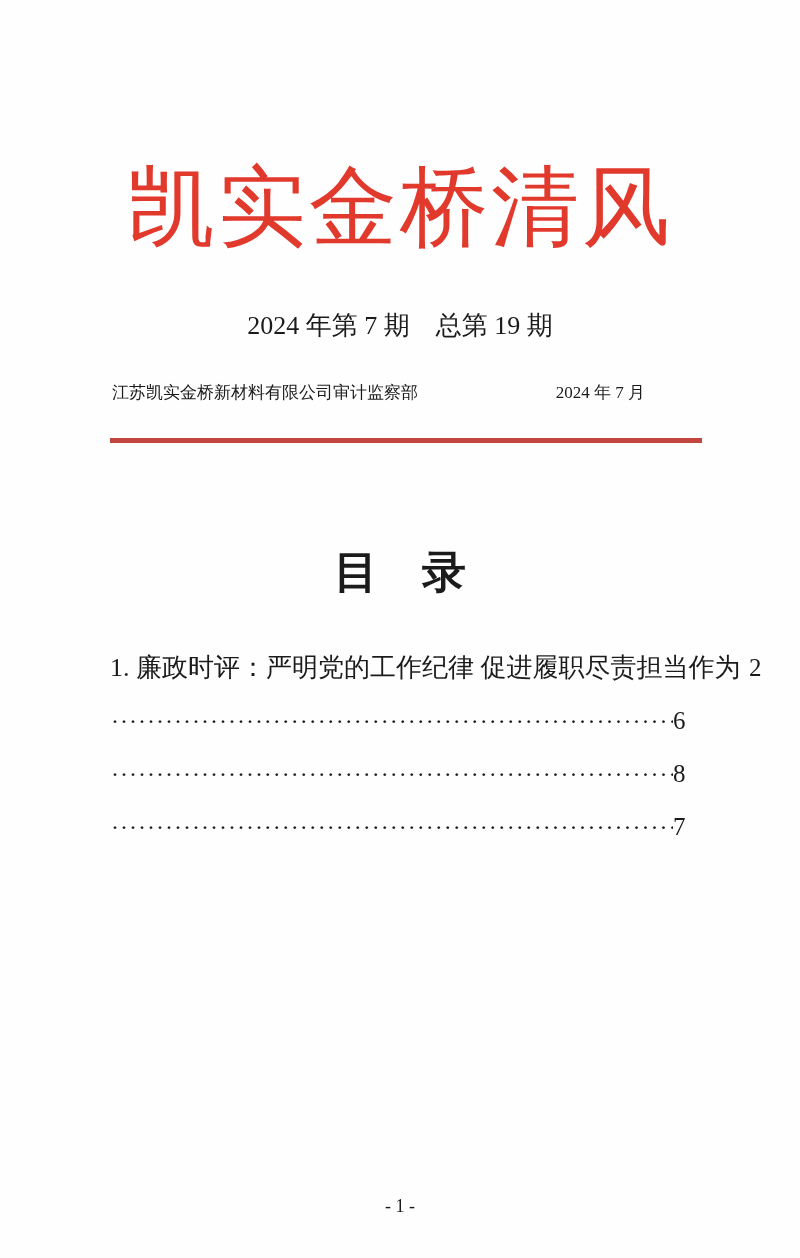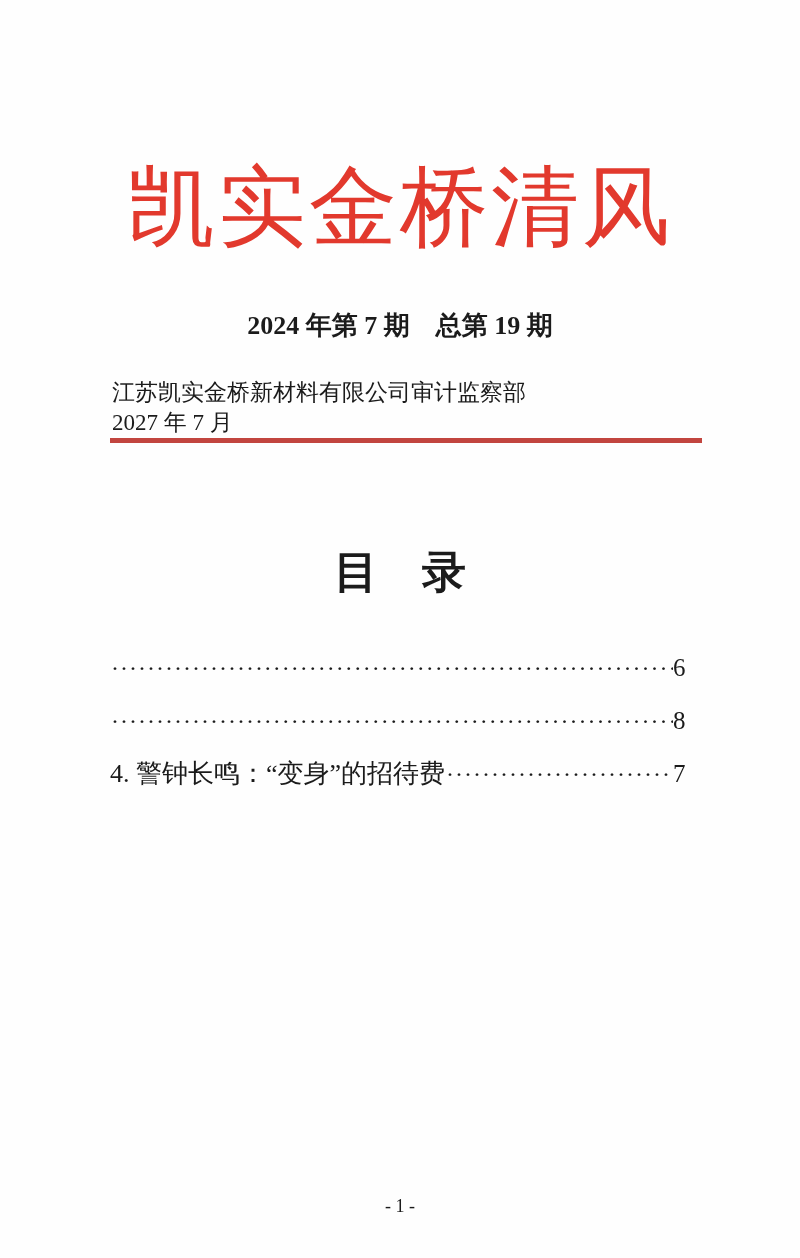--- a/index.html
+++ b/index.html
@@ -30,34 +30,33 @@
     white-space: pre;
   }
   .issue-line {
     position: absolute;
     top: 306px;
     left: 0;
     width: 100%;
     text-align: center;
     font-size: 26px;
     line-height: 40px;
-    font-weight: 700;
+    font-weight: 400;
     white-space: pre;
   }
   .pub-row {
     position: absolute;
     top: 378px;
     left: 112px;
     width: 533px;
     display: flex;
     justify-content: space-between;
     align-items: baseline;
-    font-size: 23px;
+    font-size: 17px;
     line-height: 30px;
-    flex-direction: column;
   }
   .red-rule {
     position: absolute;
     top: 438px;
     left: 110px;
     width: 592px;
     height: 5px;
     background: #c2453f;
   }
   .toc-title {
@@ -117,42 +116,46 @@
 <body>
 
 <div class="page">
 
   <div class="masthead-title">凯实金桥清风</div>
 
   <div class="issue-line">2024 年第 7 期　总第 19 期</div>
 
   <div class="pub-row">
     <span class="publisher">江苏凯实金桥新材料有限公司审计监察部</span>
-    <span class="pub-date">2027 年 7 月</span>
+    <span class="pub-date">2024 年 7 月</span>
   </div>
 
   <div class="red-rule"></div>
 
   <div class="toc-title">目　录</div>
 
   <div class="toc-list">
 
+    <div class="toc-row">
+      <span class="toc-label">1. 廉政时评：严明党的工作纪律 促进履职尽责担当作为 </span>
+      <span class="toc-leader">····································································</span>
+      <span class="toc-page">2</span>
+    </div>
 
     <div class="toc-row">
       <span class="toc-leader">····································································</span>
       <span class="toc-page">6</span>
     </div>
 
     <div class="toc-row">
       <span class="toc-leader">····································································</span>
       <span class="toc-page">8</span>
     </div>
 
     <div class="toc-row">
-      <span class="toc-label">4. 警钟长鸣：“变身”的招待费</span>
       <span class="toc-leader">····································································</span>
       <span class="toc-page">7</span>
     </div>
 
   </div>
 
   <div class="page-number">- 1 -</div>
 
 </div>
 

